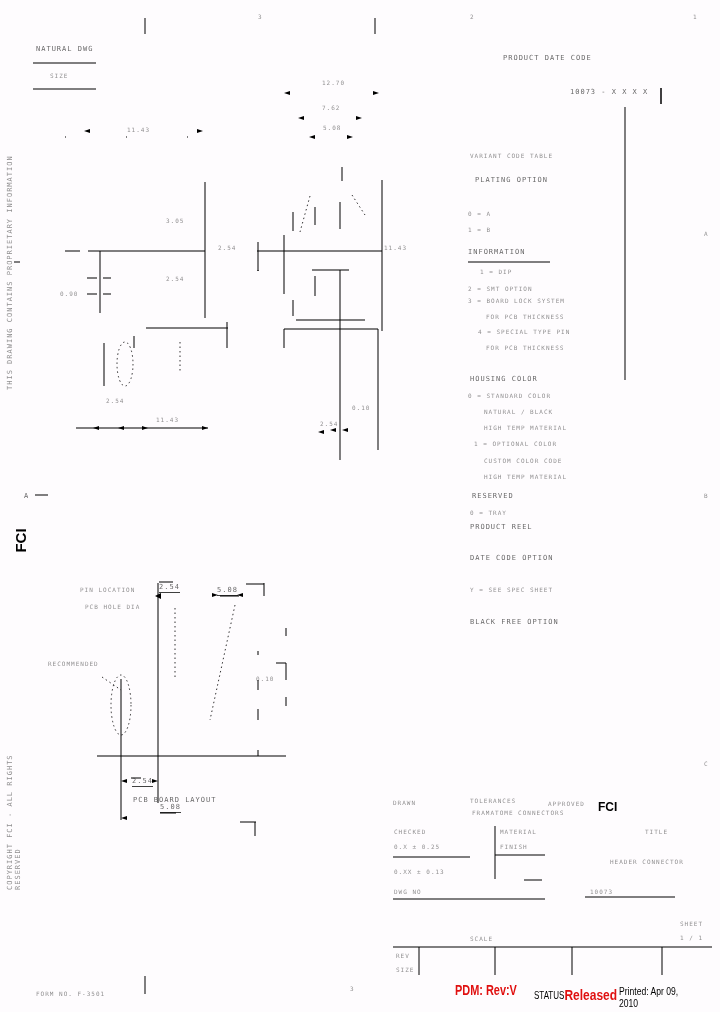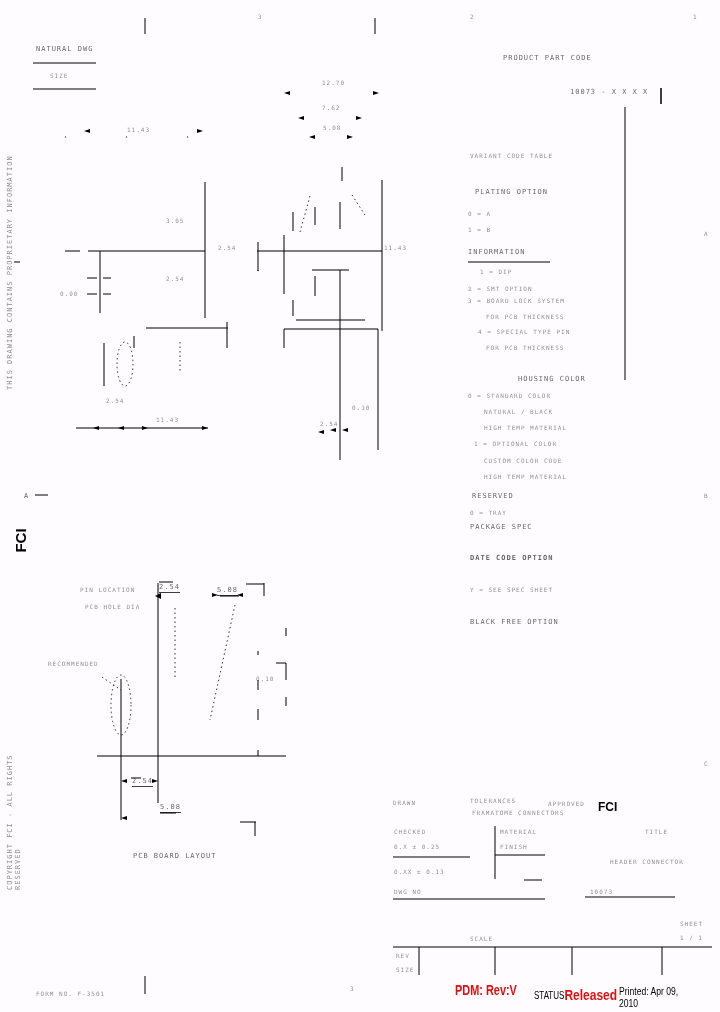--- a/index.html
+++ b/index.html
@@ -141,49 +141,49 @@
     <line x1="235" y1="605" x2="210" y2="720"></line>
     <line x1="310" y1="196" x2="300" y2="232"></line>
     <line x1="352" y1="195" x2="365" y2="215"></line>
     <line x1="180" y1="342" x2="180" y2="372"></line>
   </g>
 </svg>
 
 <div class="lbl" style="left:36px;top:45px;">NATURAL DWG</div>
 <div class="lbl dim" style="left:50px;top:72px;">SIZE</div>
 
-<div class="lbl" style="left:503px;top:54px;">PRODUCT PART CODE</div>
+<div class="lbl" style="left:503px;top:54px;">PRODUCT DATE CODE</div>
 <div class="lbl" style="left:570px;top:88px;">10073    -  X  X  X  X</div>
 
 <div class="lbl dim" style="left:470px;top:152px;">VARIANT CODE TABLE</div>
-<div class="lbl" style="left:475px;top:188px;">PLATING OPTION</div>
+<div class="lbl" style="left:475px;top:176px;">PLATING OPTION</div>
 <div class="lbl dim" style="left:468px;top:210px;">0 = A</div>
 <div class="lbl dim" style="left:468px;top:226px;">1 = B</div>
 
 <div class="lbl" style="left:468px;top:248px;">INFORMATION</div>
 <div class="lbl dim" style="left:480px;top:268px;">1 = DIP</div>
 <div class="lbl dim" style="left:468px;top:285px;">2 = SMT OPTION</div>
 <div class="lbl dim" style="left:468px;top:297px;">3 = BOARD LOCK SYSTEM</div>
 <div class="lbl dim" style="left:486px;top:313px;">    FOR PCB THICKNESS</div>
 <div class="lbl dim" style="left:478px;top:328px;">4 = SPECIAL TYPE PIN</div>
 <div class="lbl dim" style="left:486px;top:344px;">    FOR PCB THICKNESS</div>
 
-<div class="lbl" style="left:470px;top:375px;margin-left:48px;">HOUSING COLOR</div>
+<div class="lbl" style="left:470px;top:375px;">HOUSING COLOR</div>
 <div class="lbl dim" style="left:468px;top:392px;">0 = STANDARD COLOR</div>
 <div class="lbl dim" style="left:484px;top:408px;">    NATURAL / BLACK</div>
 <div class="lbl dim" style="left:484px;top:424px;">    HIGH TEMP MATERIAL</div>
 <div class="lbl dim" style="left:474px;top:440px;">1 = OPTIONAL COLOR</div>
 <div class="lbl dim" style="left:484px;top:457px;">    CUSTOM COLOR CODE</div>
 <div class="lbl dim" style="left:484px;top:473px;">    HIGH TEMP MATERIAL</div>
 
 <div class="lbl" style="left:472px;top:492px;">RESERVED</div>
 <div class="lbl dim" style="left:470px;top:509px;">0 = TRAY</div>
-<div class="lbl" style="left:470px;top:523px;">PACKAGE SPEC</div>
-
-<div class="lbl" style="left:470px;top:554px;font-weight:bold;">DATE CODE OPTION</div>
+<div class="lbl" style="left:470px;top:523px;">PRODUCT REEL</div>
+
+<div class="lbl" style="left:470px;top:554px;">DATE CODE OPTION</div>
 <div class="lbl dim" style="left:470px;top:586px;">Y = SEE SPEC SHEET</div>
 <div class="lbl" style="left:470px;top:618px;">BLACK FREE OPTION</div>
 
 <div class="lbl dim" style="left:127px;top:126px;">11.43</div>
 <div class="lbl dim" style="left:322px;top:79px;">12.70</div>
 <div class="lbl dim" style="left:322px;top:104px;">7.62</div>
 <div class="lbl dim" style="left:323px;top:124px;">5.08</div>
 <div class="lbl dim" style="left:166px;top:217px;">3.05</div>
 <div class="lbl dim" style="left:166px;top:275px;">2.54</div>
 <div class="lbl dim" style="left:218px;top:244px;">2.54</div>
@@ -195,21 +195,21 @@
 <div class="lbl dim" style="left:320px;top:420px;">2.54</div>
 
 <div class="lbl dim" style="left:80px;top:586px;">PIN LOCATION</div>
 <div class="lbl dim" style="left:85px;top:603px;">PCB HOLE DIA</div>
 <div class="lbl dim" style="left:48px;top:660px;">RECOMMENDED</div>
 <div class="lbl ul" style="left:159px;top:583px;">2.54</div>
 <div class="lbl ul" style="left:217px;top:586px;">5.08</div>
 <div class="lbl ul" style="left:132px;top:777px;">2.54</div>
 <div class="lbl ul" style="left:160px;top:803px;">5.08</div>
 <div class="lbl dim" style="left:256px;top:675px;">0.10</div>
-<div class="lbl" style="left:133px;top:852px;">PCB BOARD LAYOUT</div>
+<div class="lbl" style="left:133px;top:796px;">PCB BOARD LAYOUT</div>
 <div class="lbl" style="left:24px;top:492px;">A</div>
 
 <div class="lbl dim" style="left:258px;top:13px;">3</div>
 <div class="lbl dim" style="left:470px;top:13px;">2</div>
 <div class="lbl dim" style="left:693px;top:13px;">1</div>
 <div class="lbl dim" style="left:704px;top:230px;">A</div>
 <div class="lbl dim" style="left:704px;top:492px;">B</div>
 <div class="lbl dim" style="left:704px;top:760px;">C</div>
 <div class="lbl dim" style="left:350px;top:985px;">3</div>
 

